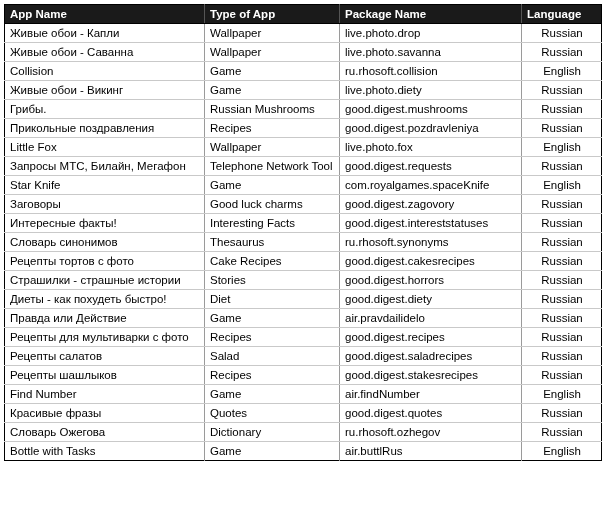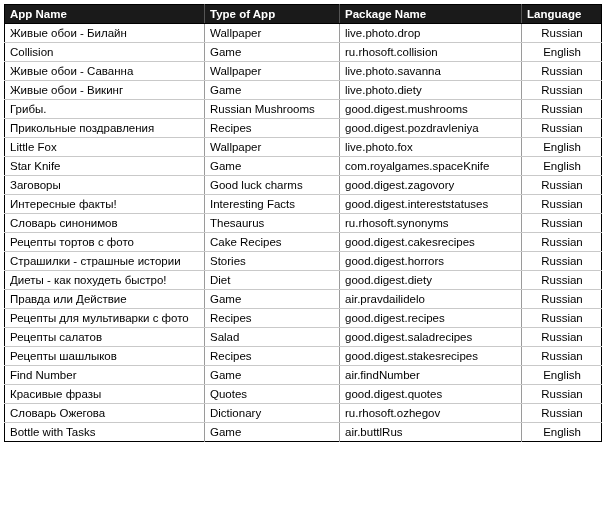--- a/index.html
+++ b/index.html
@@ -82,38 +82,38 @@
     <thead>
       <tr>
         <th>App Name</th>
         <th>Type of App</th>
         <th>Package Name</th>
         <th>Language</th>
       </tr>
     </thead>
     <tbody id="table-body">
         <tr>
-          <td>Живые обои - Билайн</td>
+          <td>Живые обои - Капли</td>
           <td>Wallpaper</td>
           <td>live.photo.drop</td>
           <td>Russian</td>
-        </tr>
-        <tr>
-          <td>Collision</td>
-          <td>Game</td>
-          <td>ru.rhosoft.collision</td>
-          <td>English</td>
         </tr>
         <tr>
           <td>Живые обои - Саванна</td>
           <td>Wallpaper</td>
           <td>live.photo.savanna</td>
           <td>Russian</td>
         </tr>
         <tr>
+          <td>Collision</td>
+          <td>Game</td>
+          <td>ru.rhosoft.collision</td>
+          <td>English</td>
+        </tr>
+        <tr>
           <td>Живые обои - Викинг</td>
           <td>Game</td>
           <td>live.photo.diety</td>
           <td>Russian</td>
         </tr>
         <tr>
           <td>Грибы.</td>
           <td>Russian Mushrooms</td>
           <td>good.digest.mushrooms</td>
           <td>Russian</td>
@@ -122,20 +122,26 @@
           <td>Прикольные поздравления</td>
           <td>Recipes</td>
           <td>good.digest.pozdravleniya</td>
           <td>Russian</td>
         </tr>
         <tr>
           <td>Little Fox</td>
           <td>Wallpaper</td>
           <td>live.photo.fox</td>
           <td>English</td>
+        </tr>
+        <tr>
+          <td>Запросы МТС, Билайн, Мегафон</td>
+          <td>Telephone Network Tool</td>
+          <td>good.digest.requests</td>
+          <td>Russian</td>
         </tr>
         <tr>
           <td>Star Knife</td>
           <td>Game</td>
           <td>com.royalgames.spaceKnife</td>
           <td>English</td>
         </tr>
         <tr>
           <td>Заговоры</td>
           <td>Good luck charms</td>

